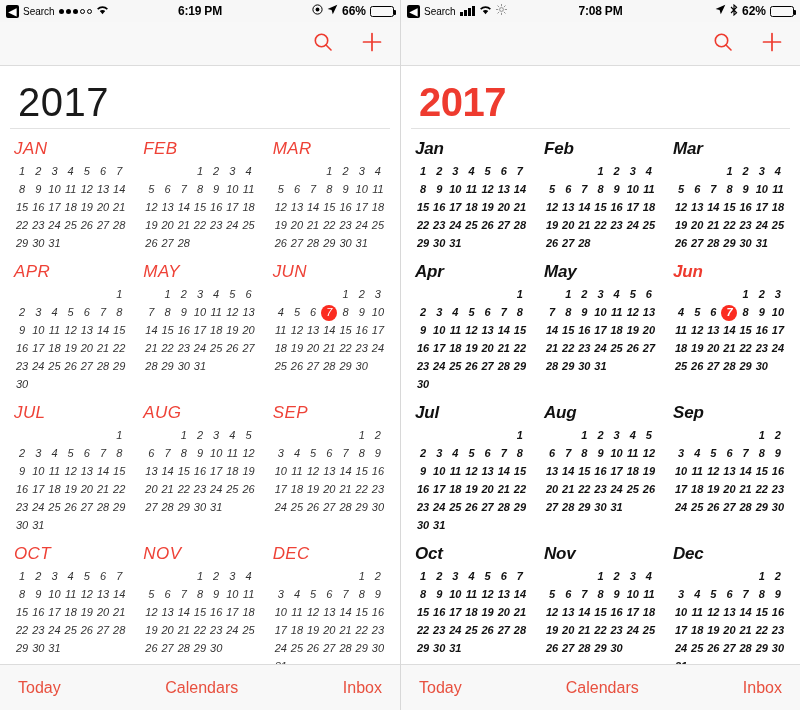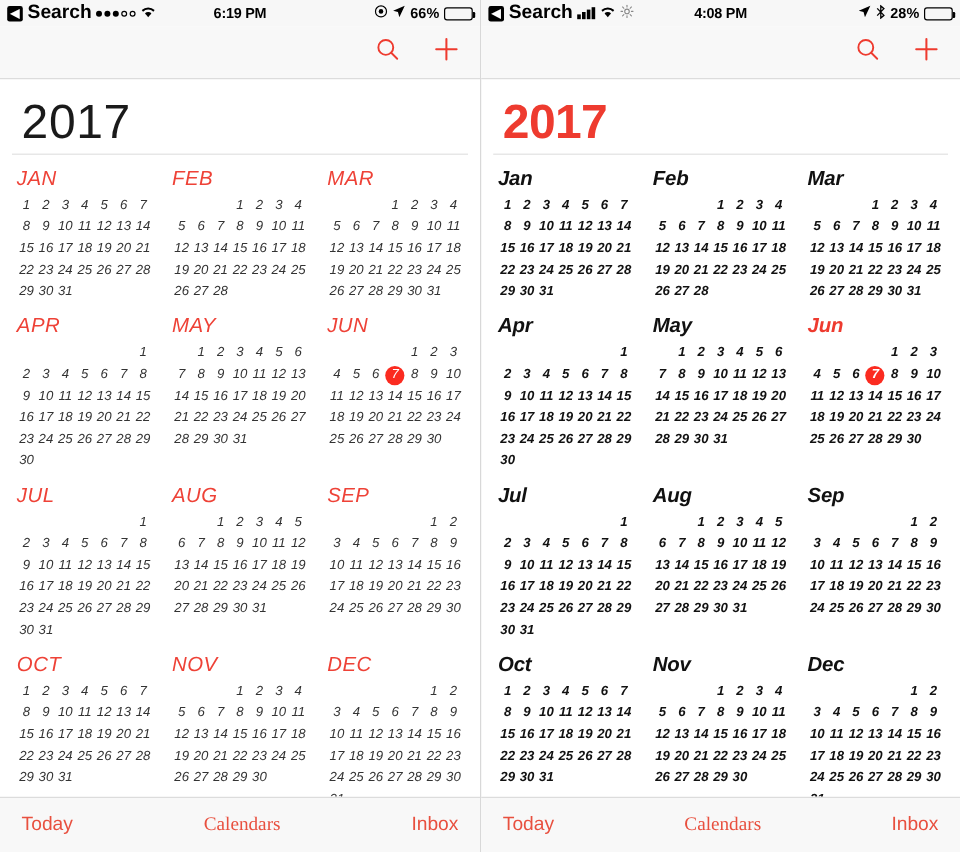--- a/index.html
+++ b/index.html
@@ -34,21 +34,21 @@
   }
   .sb-right {
     margin-left: auto; display: flex; align-items: center; gap: 4px;
     position: relative; z-index: 2; text-align: right;
   }
   .back-glyph {
     display: inline-block; width: 13px; height: 13px;
     background: #000; border-radius: 2px; color: #fff;
     font-size: 10px; line-height: 13px; text-align: center;
   }
-  .search-word { font-size: 16px; font-weight: bold; }
+  .search-word { font-size: 10px; font-weight: normal; }
   .dots { display: flex; align-items: center; gap: 2px; }
   .dot { width: 5px; height: 5px; border-radius: 50%; background: #000; }
   .dot.hollow { background: transparent; border: 1px solid #000; width: 5px; height: 5px; }
   .bars { display: flex; align-items: flex-end; gap: 1px; height: 10px; }
   .bar { width: 3px; background: #000; }
   .bar.b1 { height: 4px; } .bar.b2 { height: 6px; }
   .bar.b3 { height: 8px; } .bar.b4 { height: 10px; }
   .pct { font-size: 12px; font-weight: bold; }
   .batt {
     width: 24px; height: 11px; border: 1px solid #000; border-radius: 2.5px;
@@ -122,21 +122,21 @@
     height: 46px; flex: 0 0 46px;
     background: #f8f8f8;
     border-top: 1px solid #dcdcdc;
     display: flex; align-items: center; justify-content: center;
     padding: 0 18px;
   }
   .toolbar-btn {
     font-size: 16px; color: #e8503f; cursor: pointer;
     background: none; border: none; font-family: inherit;
   }
-  .toolbar-btn.center { flex: 1; text-align: center; font-family: Liberation Serif, serif; }
+  .toolbar-btn.center { flex: 1; text-align: center; }
   .toolbar-btn.right { text-align: right; }
 </style>
 </head>
 <body>
 
 <div class="screens" id="screens">
     <div class="panel left">
       <div class="statusbar">
         <span class="sb-left">
           <span class="back-glyph">◀</span>
@@ -674,29 +674,29 @@
                 <line x1="5.5" y1="9.2" x2="5.5" y2="10.7"></line>
                 <line x1="0.3" y1="5.5" x2="1.8" y2="5.5"></line>
                 <line x1="9.2" y1="5.5" x2="10.7" y2="5.5"></line>
                 <line x1="1.8" y1="1.8" x2="2.9" y2="2.9"></line>
                 <line x1="8.1" y1="8.1" x2="9.2" y2="9.2"></line>
                 <line x1="1.8" y1="9.2" x2="2.9" y2="8.1"></line>
                 <line x1="8.1" y1="2.9" x2="9.2" y2="1.8"></line>
               </g>
             </svg></span>
         </span>
-        <span class="sb-center">4:08 PM</span>
+        <span class="sb-center">7:08 PM</span>
         <span class="sb-right">
           <span><svg width="11" height="11" viewBox="0 0 11 11" fill="#000">
               <path d="M10.3 0.7 L0.6 4.9 L4.6 6.0 L5.8 10.3 Z"></path>
             </svg></span>
           <span><svg width="8" height="12" viewBox="0 0 8 12" stroke="#000" stroke-width="1.1" fill="none">
               <path d="M1 3 L6.6 8.8 L4 11 V1 L6.6 3.2 L1 9"></path>
             </svg></span>
-          <span class="pct">28%</span>
+          <span class="pct">62%</span>
           <span class="batt"><span class="batt-fill" style="width:49%"></span></span>
         </span>
       </div>
       <div class="navbar">
         <span class="nav-icon"><svg width="22" height="22" viewBox="0 0 22 22" fill="none" stroke="#ee3b2f" stroke-width="1.6">
             <circle cx="9.5" cy="9.5" r="6.2"></circle>
             <line x1="14" y1="14" x2="19" y2="19" stroke-linecap="round"></line>
           </svg></span>
         <span class="nav-icon"><svg width="24" height="24" viewBox="0 0 24 24" stroke="#ee3b2f" stroke-width="1.7" stroke-linecap="round">
             <line x1="12" y1="3.5" x2="12" y2="20.5"></line>

